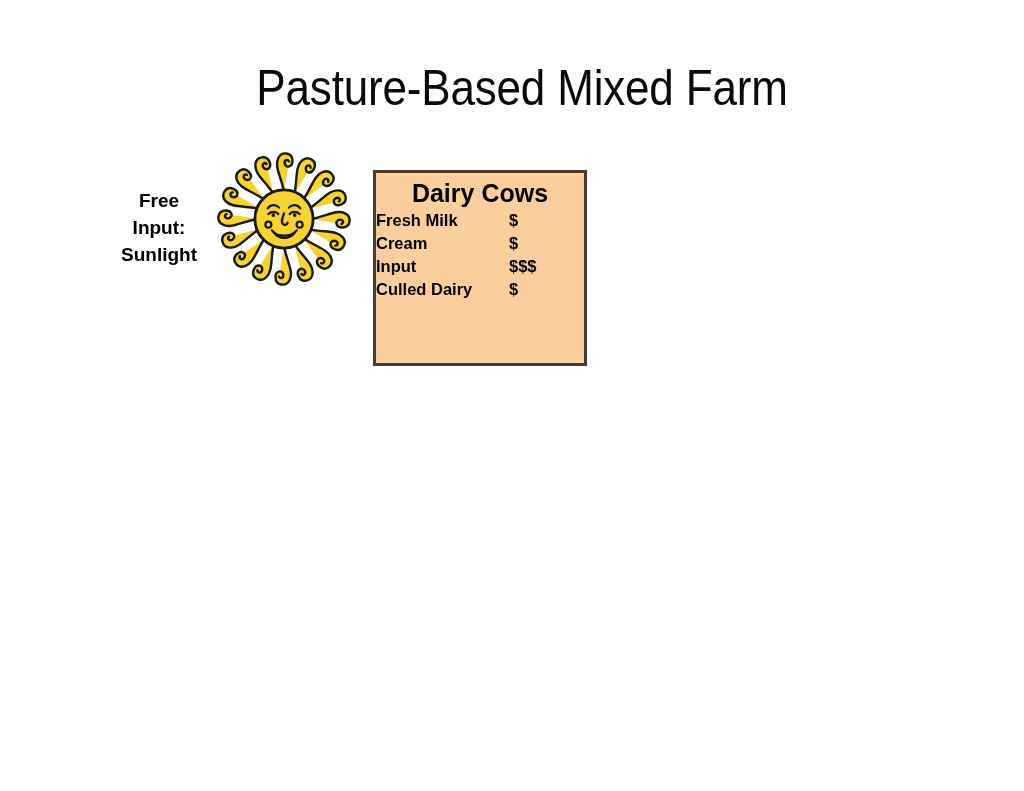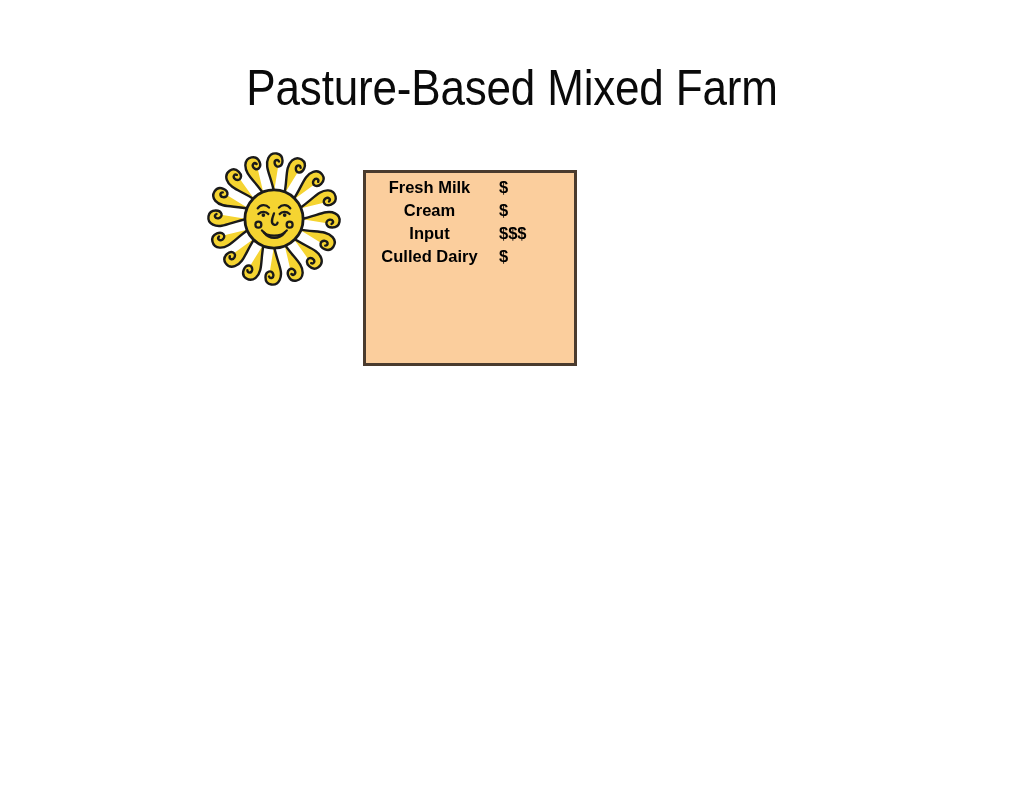--- a/index.html
+++ b/index.html
@@ -12,20 +12,21 @@
     font-family: "Liberation Sans", "DejaVu Sans", sans-serif;
     color: #000000;
   }
 
   #slide {
     position: relative;
     width: 1012px;
     height: 791px;
     background: #ffffff;
     overflow: hidden;
+    margin-left: 10px;
   }
 
   
   #slide-title {
     position: absolute;
     left: 0;
     top: 60px;
     width: 1024px;
     text-align: center;
     font-size: 50px;
@@ -91,30 +92,35 @@
   #dairy-cows-list tr { height: 23px; }
   #dairy-cows-list td {
     font-size: 16.5px;
     font-weight: bold;
     color: #000000;
     line-height: 1.05;
     padding: 0;
     white-space: nowrap;
     vertical-align: baseline;
   }
-  #dairy-cows-list td.item-name { padding-right: 6px; min-width: 127px; text-align: center; }
+  #dairy-cows-list td.item-name { padding-right: 6px; min-width: 127px; }
   #dairy-cows-list td.item-price { text-align: left; }
 </style>
 </head>
 <body>
 
 <div id="slide">
 
   <div id="slide-title">Pasture-Based Mixed Farm</div>
 
+  <div id="free-input-caption">
+    <span class="cap-line">Free</span>
+    <span class="cap-line">Input:</span>
+    <span class="cap-line">Sunlight</span>
+  </div>
 
   <div id="sun-graphic">
     <svg viewBox="0 0 200 200" xmlns="http://www.w3.org/2000/svg" aria-hidden="true">
       <g fill="#F5D431" stroke="#1A1A1A" stroke-width="3.4" stroke-linejoin="round" stroke-linecap="round">
 
         <g>
           <path d="M100 62 C 96 40, 86 26, 92 14 C 97 4, 112 6, 112 18 C 112 27, 103 29, 101 22 C 100 17, 105 15, 107 19"></path>
         </g>
         <g transform="rotate(22.5 100 100)">
           <path d="M100 62 C 96 40, 86 26, 92 14 C 97 4, 112 6, 112 18 C 112 27, 103 29, 101 22 C 100 17, 105 15, 107 19"></path>
@@ -175,20 +181,21 @@
         <path d="M100 92 C 97 100, 95 106, 100 108 C 103 109, 105 107, 105 105"></path>
         <path d="M83 116 C 90 126, 110 126, 118 116"></path>
         <path d="M86 119 C 93 129, 108 129, 115 119"></path>
         <circle cx="78" cy="108" r="4.2"></circle>
         <circle cx="122" cy="108" r="4.2"></circle>
       </g>
     </svg>
   </div>
 
   <div id="dairy-cows-box">
+    <div id="dairy-cows-heading">Dairy Cows</div>
     <table id="dairy-cows-list">
       <tbody>
         <tr>
           <td class="item-name">Fresh Milk</td>
           <td class="item-price">$</td>
         </tr>
         <tr>
           <td class="item-name">Cream</td>
           <td class="item-price">$</td>
         </tr>

